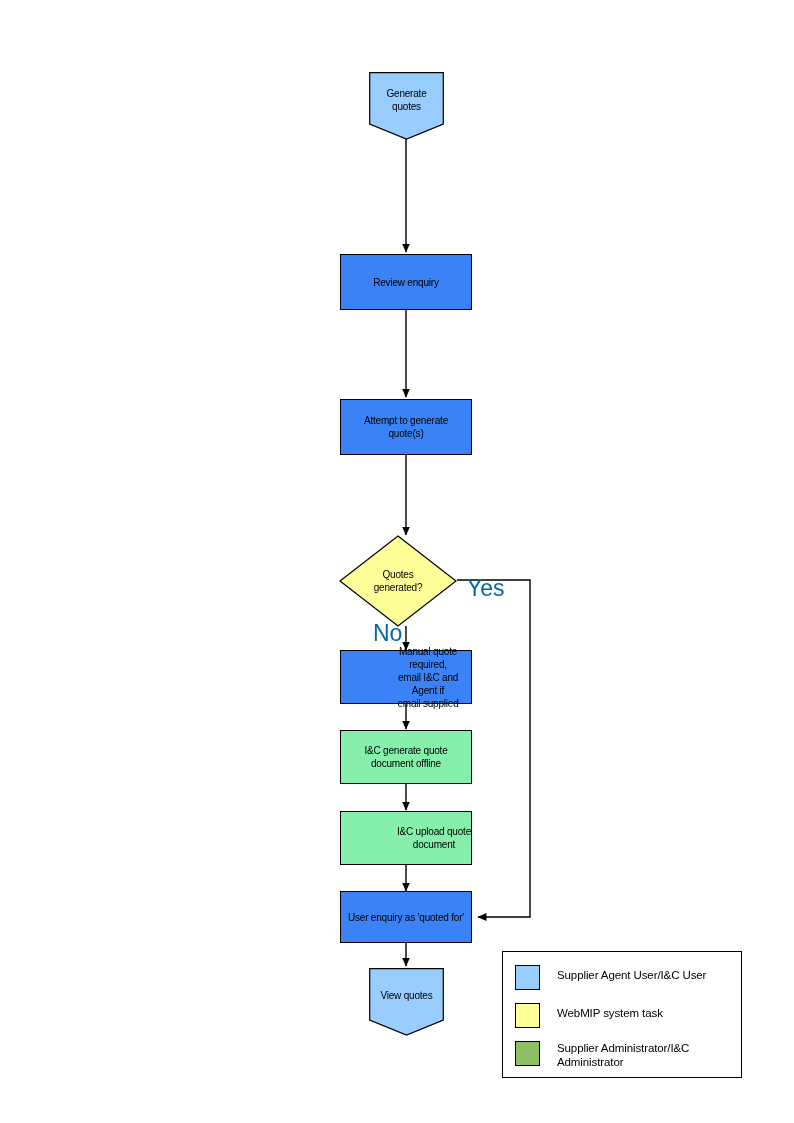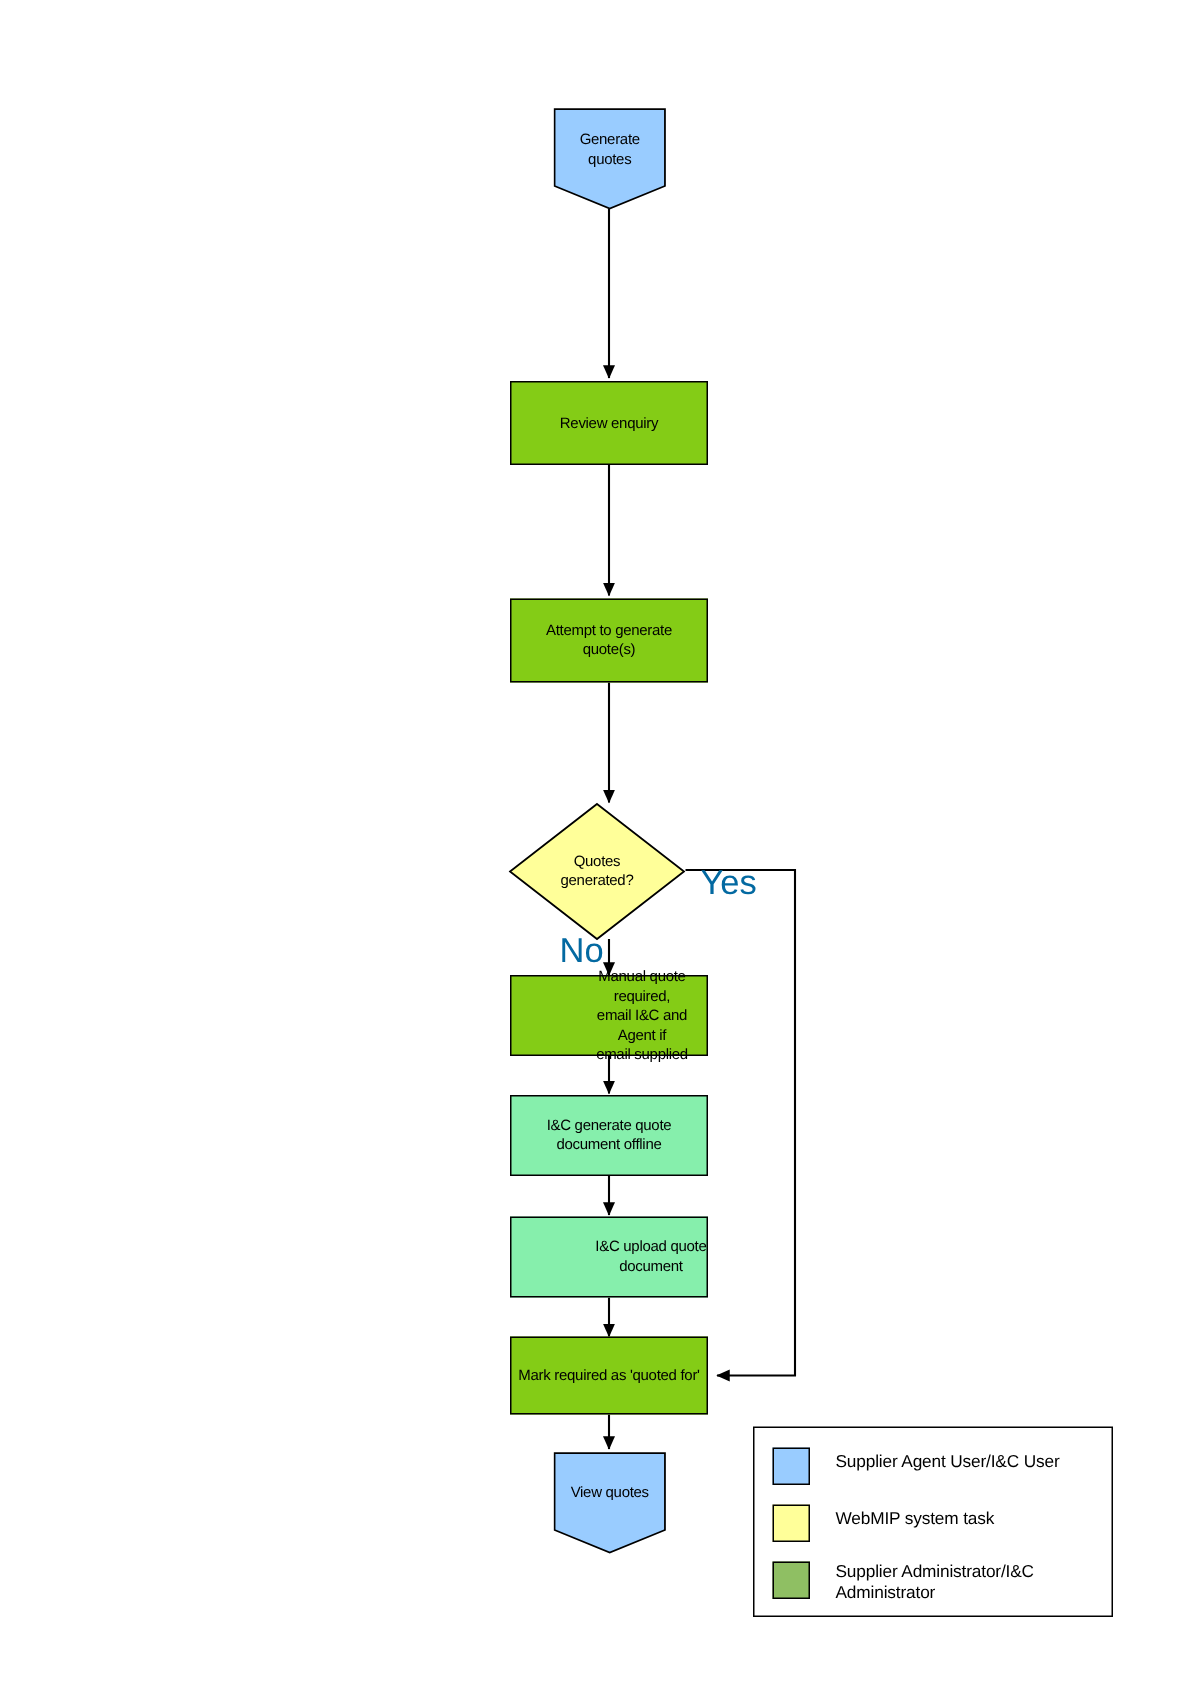--- a/index.html
+++ b/index.html
@@ -31,21 +31,21 @@
     font-family: "Liberation Sans", sans-serif;
     font-size: 10px;
     line-height: 13px;
     color: #000000;
     letter-spacing: -0.2px;
   }
   .rect {
     border: 1px solid #000000;
   }
   .fill-blue { background: #86efac; }
-  .fill-yellow { background: #84cc16; }
+  .fill-yellow { background: #3b82f6; }
 
   
   .pentagon-wrap {
     position: absolute;
   }
   .pentagon-wrap svg {
     position: absolute;
     left: 0; top: 0;
   }
   .pentagon-label {
@@ -192,21 +192,21 @@
 </div>
 
 <div class="node rect fill-blue" style="left:340px; top:811px; width:132px; height:54px;justify-content:flex-end;">
   <span>
     <span>I&amp;C upload quote</span><br>
     <span>document</span>
   </span>
 </div>
 
 <div class="node rect fill-yellow" style="left:340px; top:891px; width:132px; height:52px;">
-  <span>Mark required as 'quoted for'</span>
+  <span>User enquiry as 'quoted for'</span>
 </div>
 
 <div class="pentagon-wrap" style="left:369px; top:968px; width:75px; height:68px;">
   <svg width="75" height="68" xmlns="http://www.w3.org/2000/svg">
     <polygon points="0.7,0.7 74.3,0.7 74.3,52 37.5,67 0.7,52" fill="#99CCFF" stroke="#000000" stroke-width="1.2"></polygon>
   </svg>
   <div class="pentagon-label" style="top:21px;">
     <div>View quotes</div>
   </div>
 </div>

